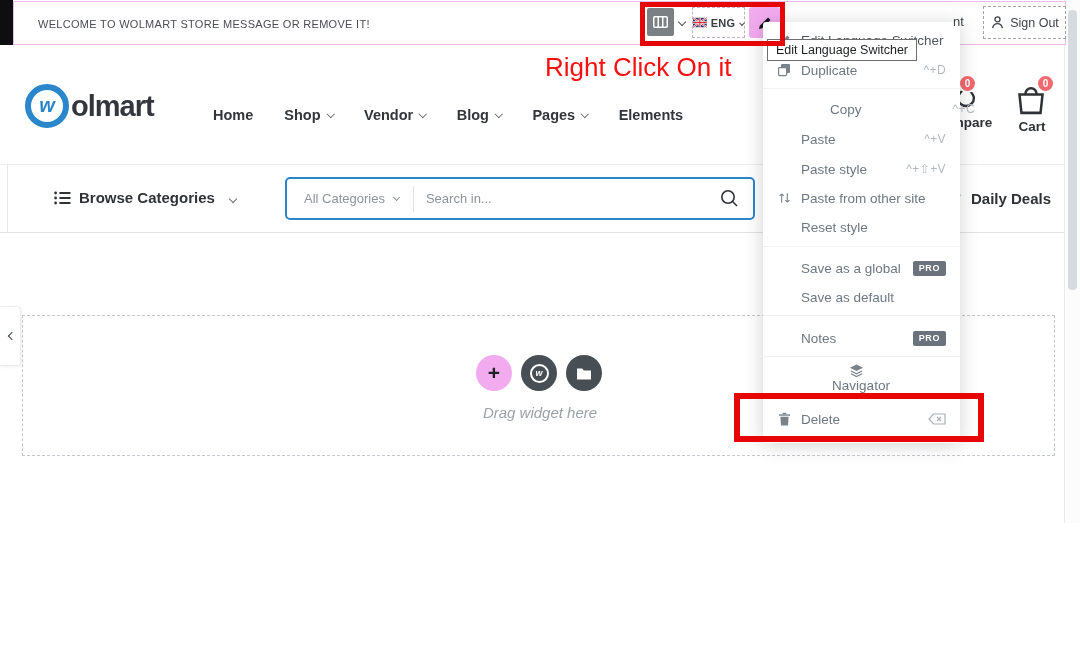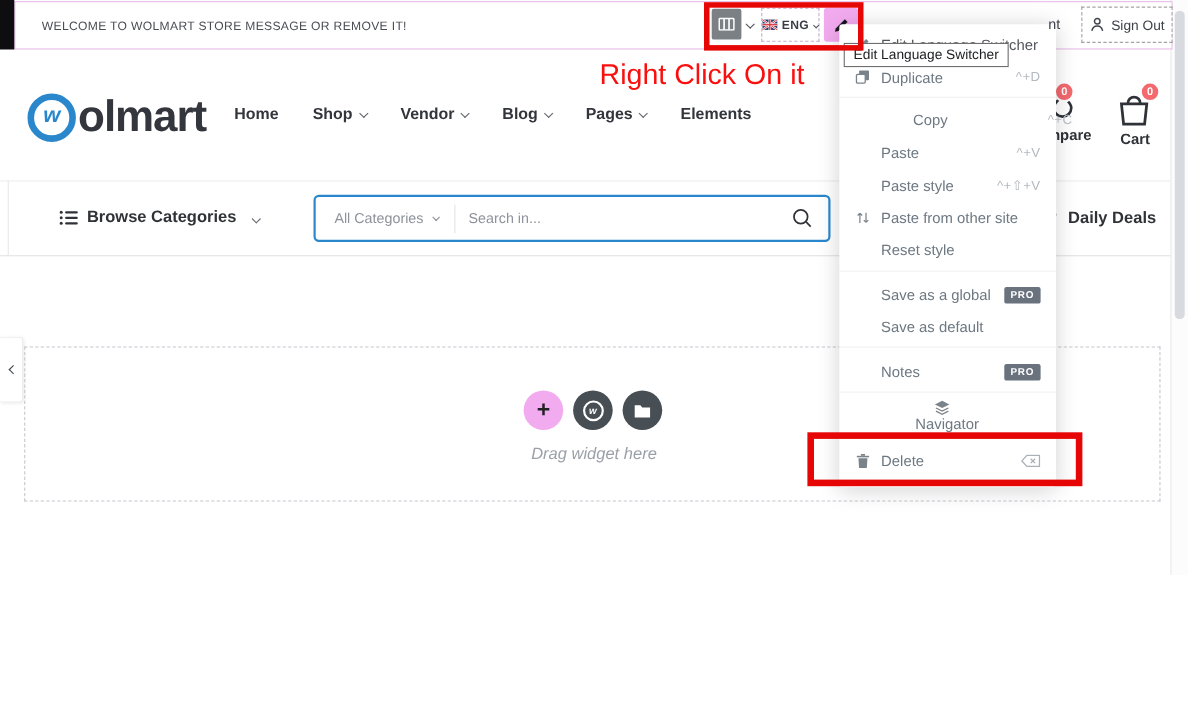--- a/index.html
+++ b/index.html
@@ -27,22 +27,22 @@
   .lang-box b { font-size:11px; color:#3b3e45; letter-spacing:.3px; }
   .lang-chev { width:4px; height:4px; border-width:1.3px; margin-left:1px; }
   .pencil-btn { position:absolute; left:749px; top:7px; width:31px; height:31px; background:#f3abf0;
                 border-radius:3px; display:flex; align-items:center; justify-content:center; z-index:12; }
 
   
   .logo { position:absolute; left:25px; top:84px; display:flex; align-items:center; cursor:pointer; }
   .logo-ring { width:44px; height:44px; border:6px solid #2b87cb; border-radius:50%;
                display:flex; align-items:center; justify-content:center; }
   .logo-ring span { font-style:italic; font-weight:900; font-size:20px; color:#2b87cb; margin-top:-2px; }
-  .logo-word { font-size:40px; font-weight:800; color:#33363c; letter-spacing:-1px; margin-left:2px; }
-  .nav { position:absolute; left:213px; top:96px; display:flex; gap:31px; font-weight:700;
+  .logo-word { font-size:29px; font-weight:800; color:#33363c; letter-spacing:-1px; margin-left:2px; }
+  .nav { position:absolute; left:213px; top:107px; display:flex; gap:31px; font-weight:700;
          font-size:14.5px; color:#32353b; }
   .nav-item { display:flex; align-items:center; gap:7px; cursor:pointer; }
   .nav-item .chev { width:5.5px; height:5.5px; margin-top:-3px; border-color:#62656d; }
   .rc-note { position:absolute; left:545px; top:52px; font-size:26px; color:#fa0f0f; z-index:20; }
 
   .hdr-icon { position:absolute; }
   .badge { position:absolute; width:19px; height:19px; border-radius:50%; background:#f3696e;
            border:2px solid #fff; color:#fff; font-size:10px; font-weight:700; display:flex;
            align-items:center; justify-content:center; z-index:5; }
   .hdr-label { position:absolute; font-size:13.5px; font-weight:600; color:#2f3237; text-align:center; }

